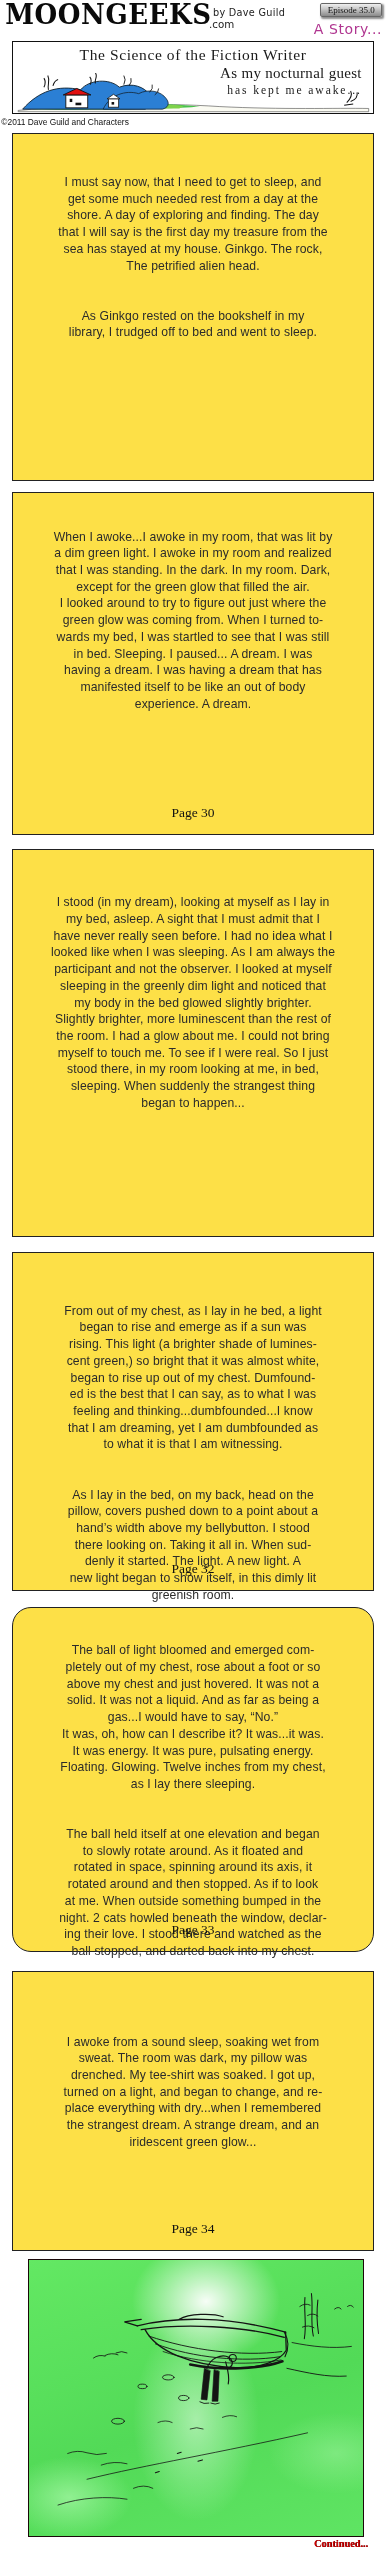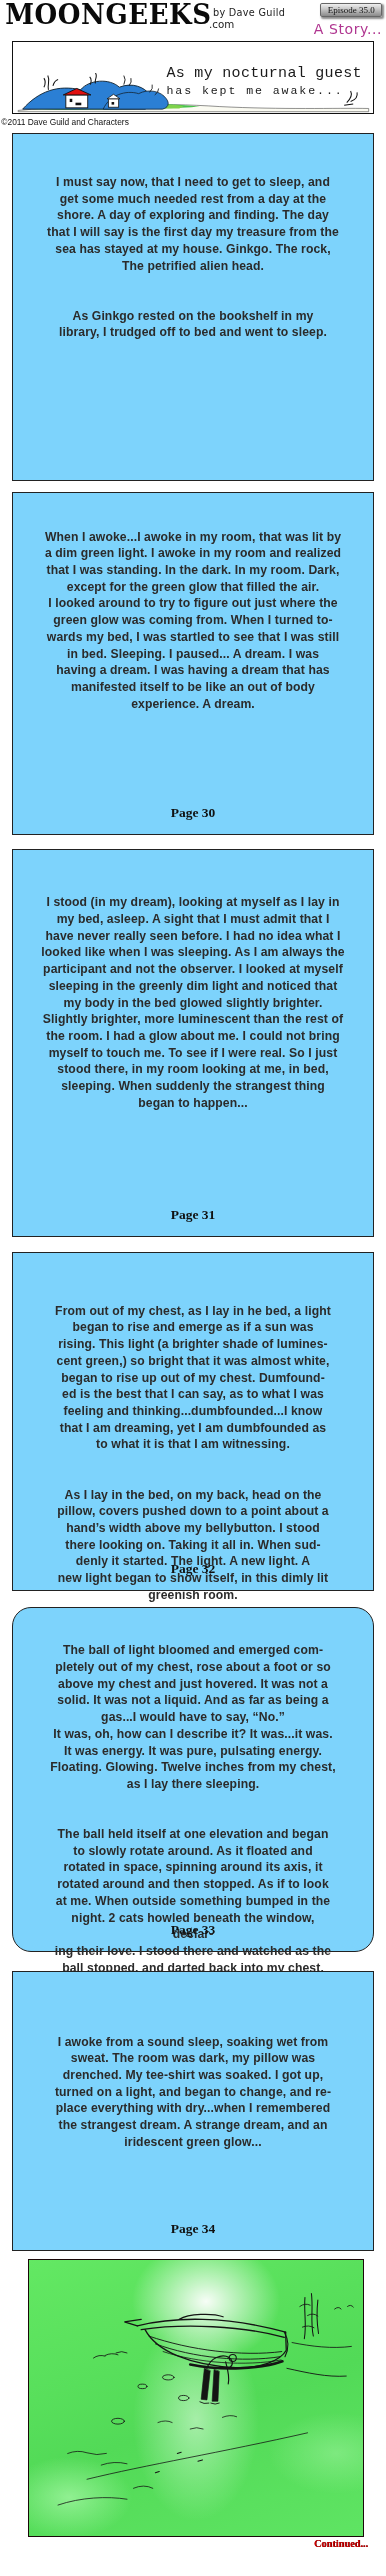--- a/index.html
+++ b/index.html
@@ -35,36 +35,35 @@
   .title-box{
     position:relative;margin:0 11.6px;height:71px;border:1.3px solid #111;
     background:#fff;overflow:hidden;
   }
   .title-main{
     margin-top:3.9px;text-align:center;
     font-family:"Liberation Serif",serif;font-size:15.5px;color:#1a1a1a;
     letter-spacing:0.6px;
   }
   .title-sub{
-    position:absolute;right:11.6px;top:23px;text-align:left;
-    font-family:Liberation Mono, monospace;color:#1a1a1a;
+    position:absolute;right:11.6px;top:23px;text-align:right;
+    font-family:Liberation Serif, serif;color:#1a1a1a;
   }
   .title-sub .line1{font-size:15px;letter-spacing:0.3px;}
   .title-sub .line2{font-size:11.6px;letter-spacing:1.9px;margin-top:1.3px;}
   .title-art{position:absolute;left:0;bottom:0;width:100%;height:40px;}
   
   .copyright{
     margin:2.6px 0 6.4px 1.3px;font-size:8.4px;color:#111;
     font-family:"Liberation Sans",sans-serif;
   }
   
   .panel{
-    position:relative;margin:0 11.6px;border:1.3px solid #222;background:#7dd3fc;
+    position:relative;margin:0 11.6px;border:1.3px solid #222;background:#fde047;
     box-sizing:border-box;
-    font-weight:bold;
   }
   .panel-text{
     white-space:pre-line;text-align:center;
     font-size:12.2px;line-height:16.7px;color:#2b2b2b;letter-spacing:0.1px;
     padding:0 22px;
   }
   .panel-text p{margin:0 0 16.7px 0;}
   .narrow .panel-text{padding:0 37px;}
   .page-label{
     position:absolute;bottom:13px;left:0;width:100%;text-align:center;
@@ -111,20 +110,21 @@
       <span class="dotcom" style="display:block">.com</span>
     </span>
   </div>
   <div class="header-right">
     <span class="episode-badge">Episode 35.0</span>
     <div class="story-label">A Story...</div>
   </div>
 </div>
 
 <div class="title-box">
+  <div class="title-main">The Science of the Fiction Writer</div>
   <div class="title-sub">
     <div class="line1">As my nocturnal guest</div>
     <div class="line2">has kept me awake...</div>
   </div>
   <svg class="title-art" viewBox="0 0 560 62" preserveAspectRatio="none">
 
     <path d="M8,58 C120,48 230,46 320,52 C420,57 500,54 552,55 L552,60 L8,60 Z" fill="#fbfbf2" stroke="#555" stroke-width="1"></path>
     <path d="M30,56 C110,46 200,44 290,52 C250,56 120,58 30,56 Z" fill="#49c24d"></path>
     <path d="M150,52 C190,47 230,47 265,51 L258,55 L160,55 Z" fill="#7ed24a"></path>
 
@@ -190,21 +190,20 @@
 participant and not the observer. I looked at myself
 sleeping in the greenly dim light and noticed that
 my body in the bed glowed slightly brighter.
 Slightly brighter, more luminescent than the rest of
 the room. I had a glow about me. I could not bring
 myself to touch me. To see if I were real. So I just
 stood there, in my room looking at me, in bed,
 sleeping. When suddenly the strangest thing
 began to happen...</p>
   </div>
-  <div class="page-label">Page 31</div>
 </section>
 
 <section class="panel narrow" id="panel4">
   <div class="panel-text">
     <p>From out of my chest, as I lay in he bed, a light
 began to rise and emerge as if a sun was
 rising. This light (a brighter shade of lumines-
 cent green,) so bright that it was almost white,
 began to rise up out of my chest. Dumfound-
 ed is the best that I can say, as to what I was

